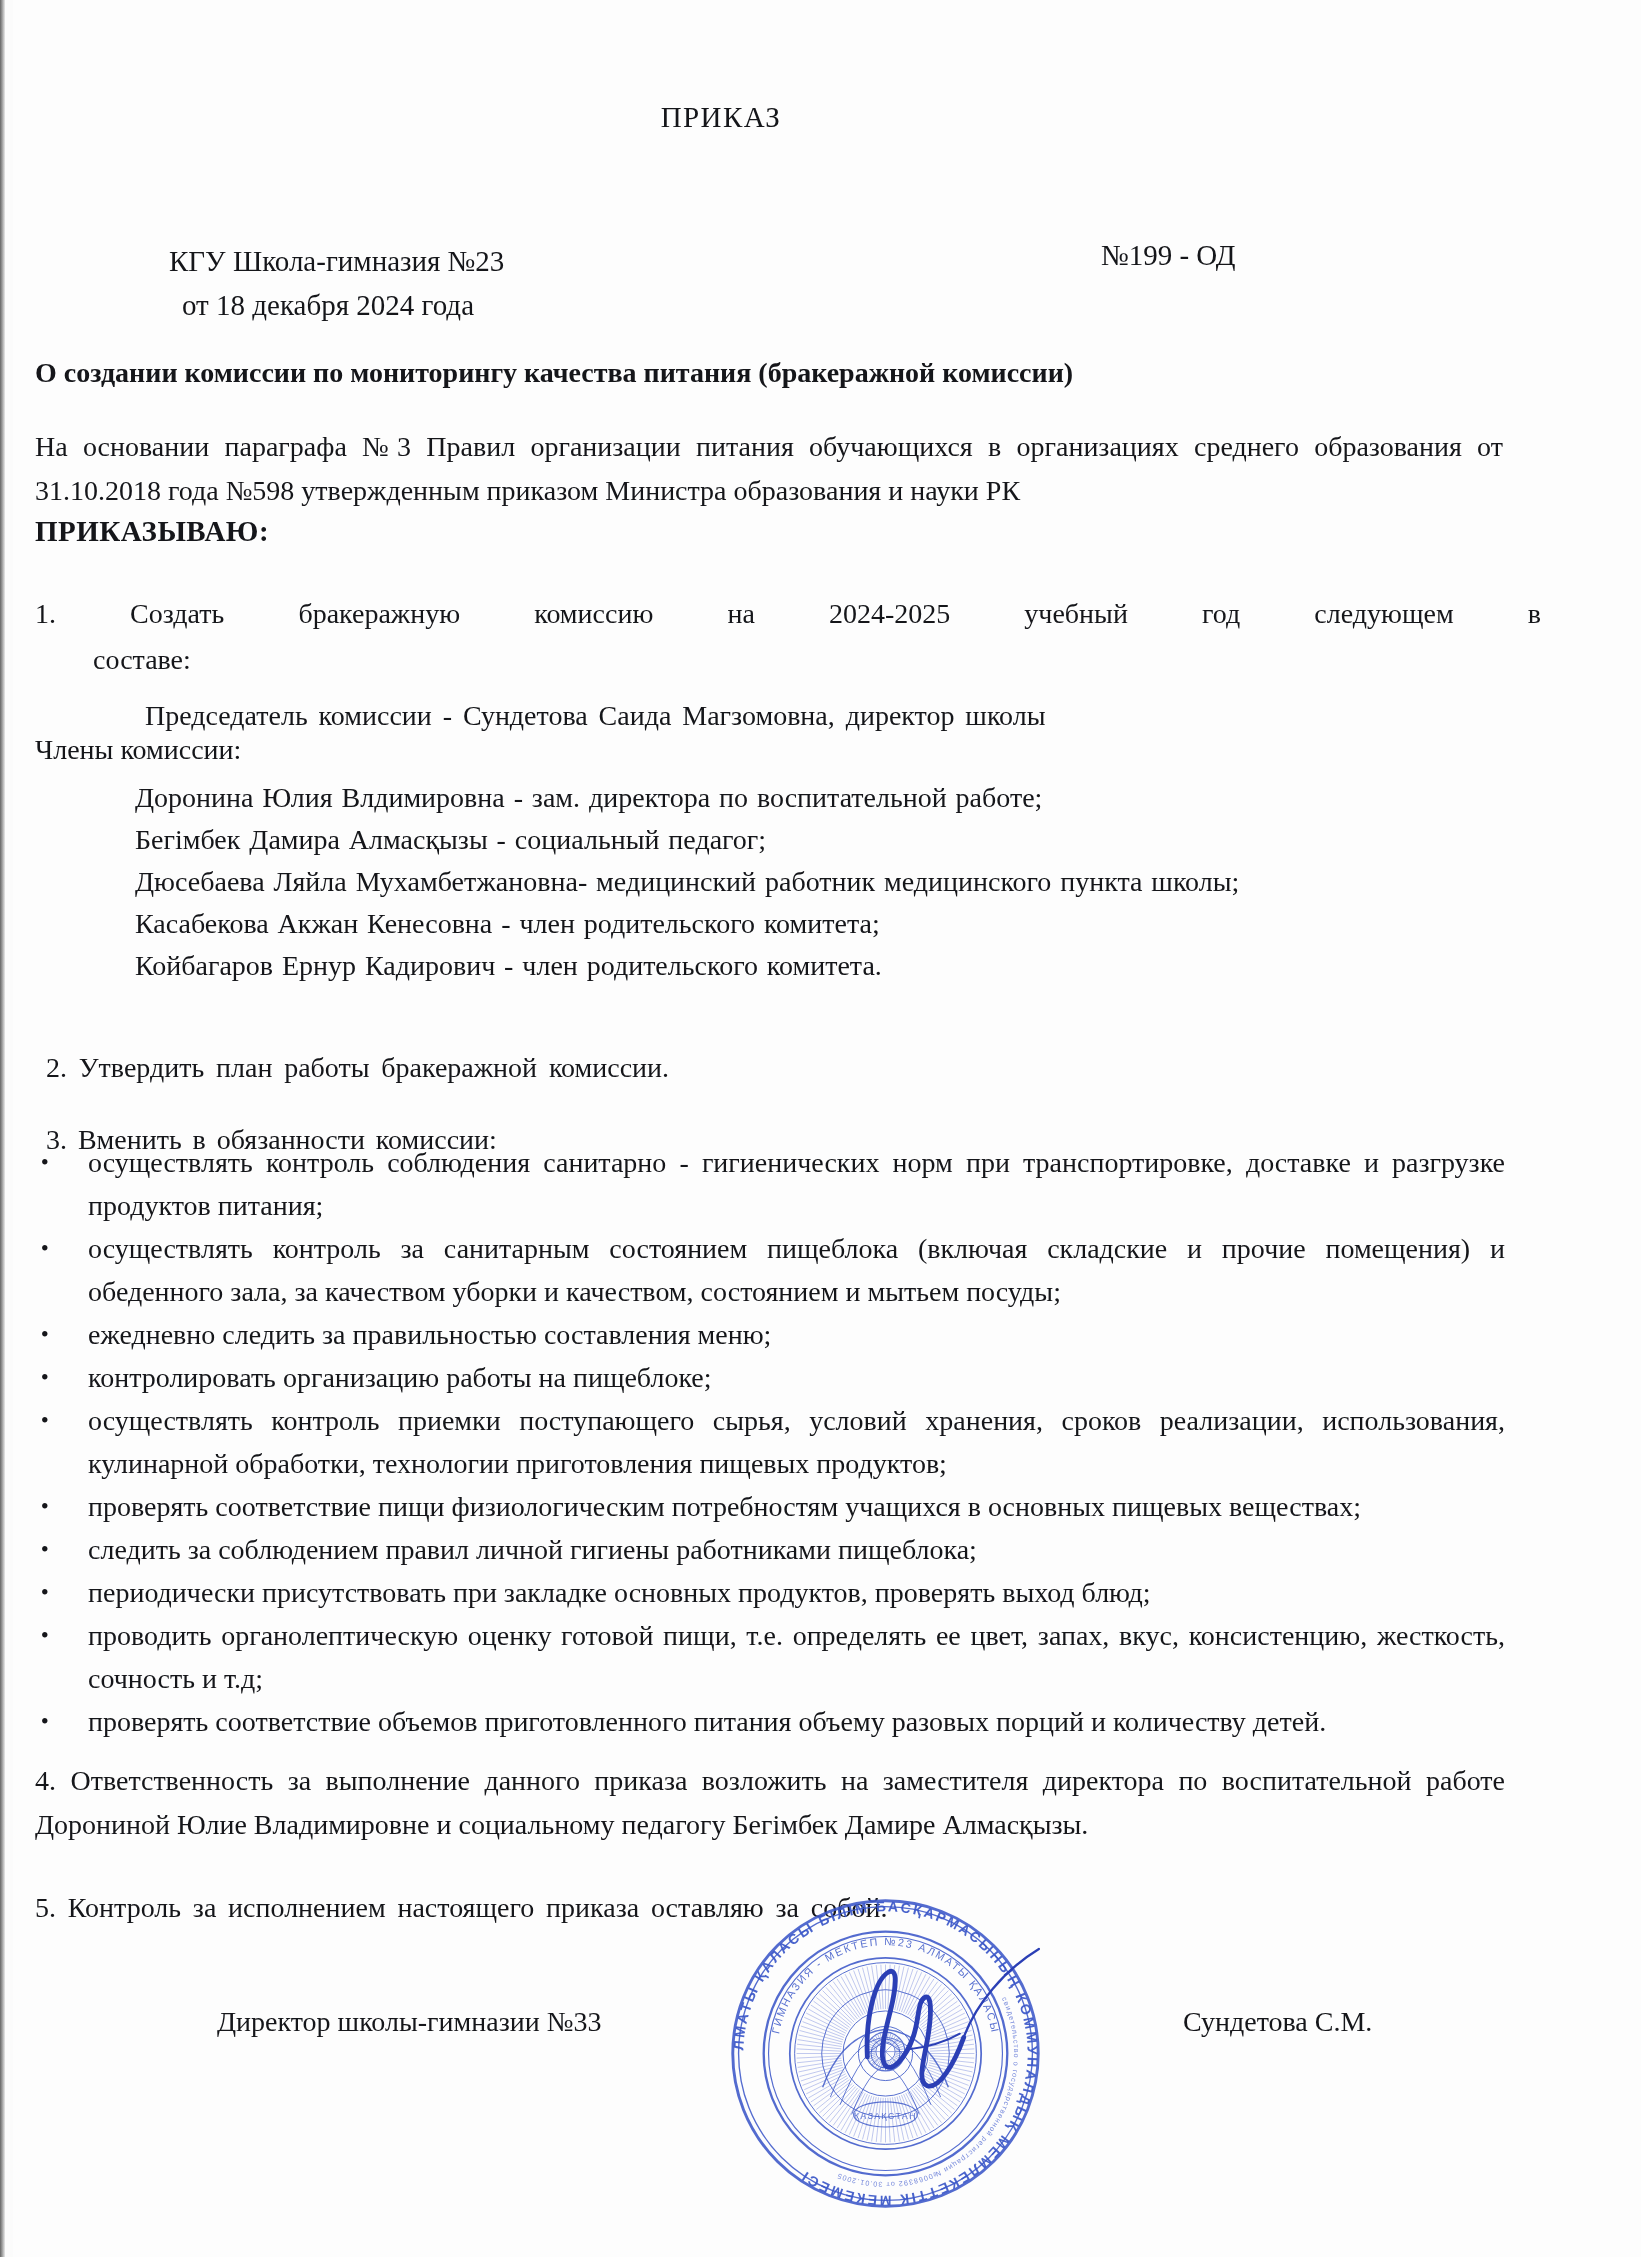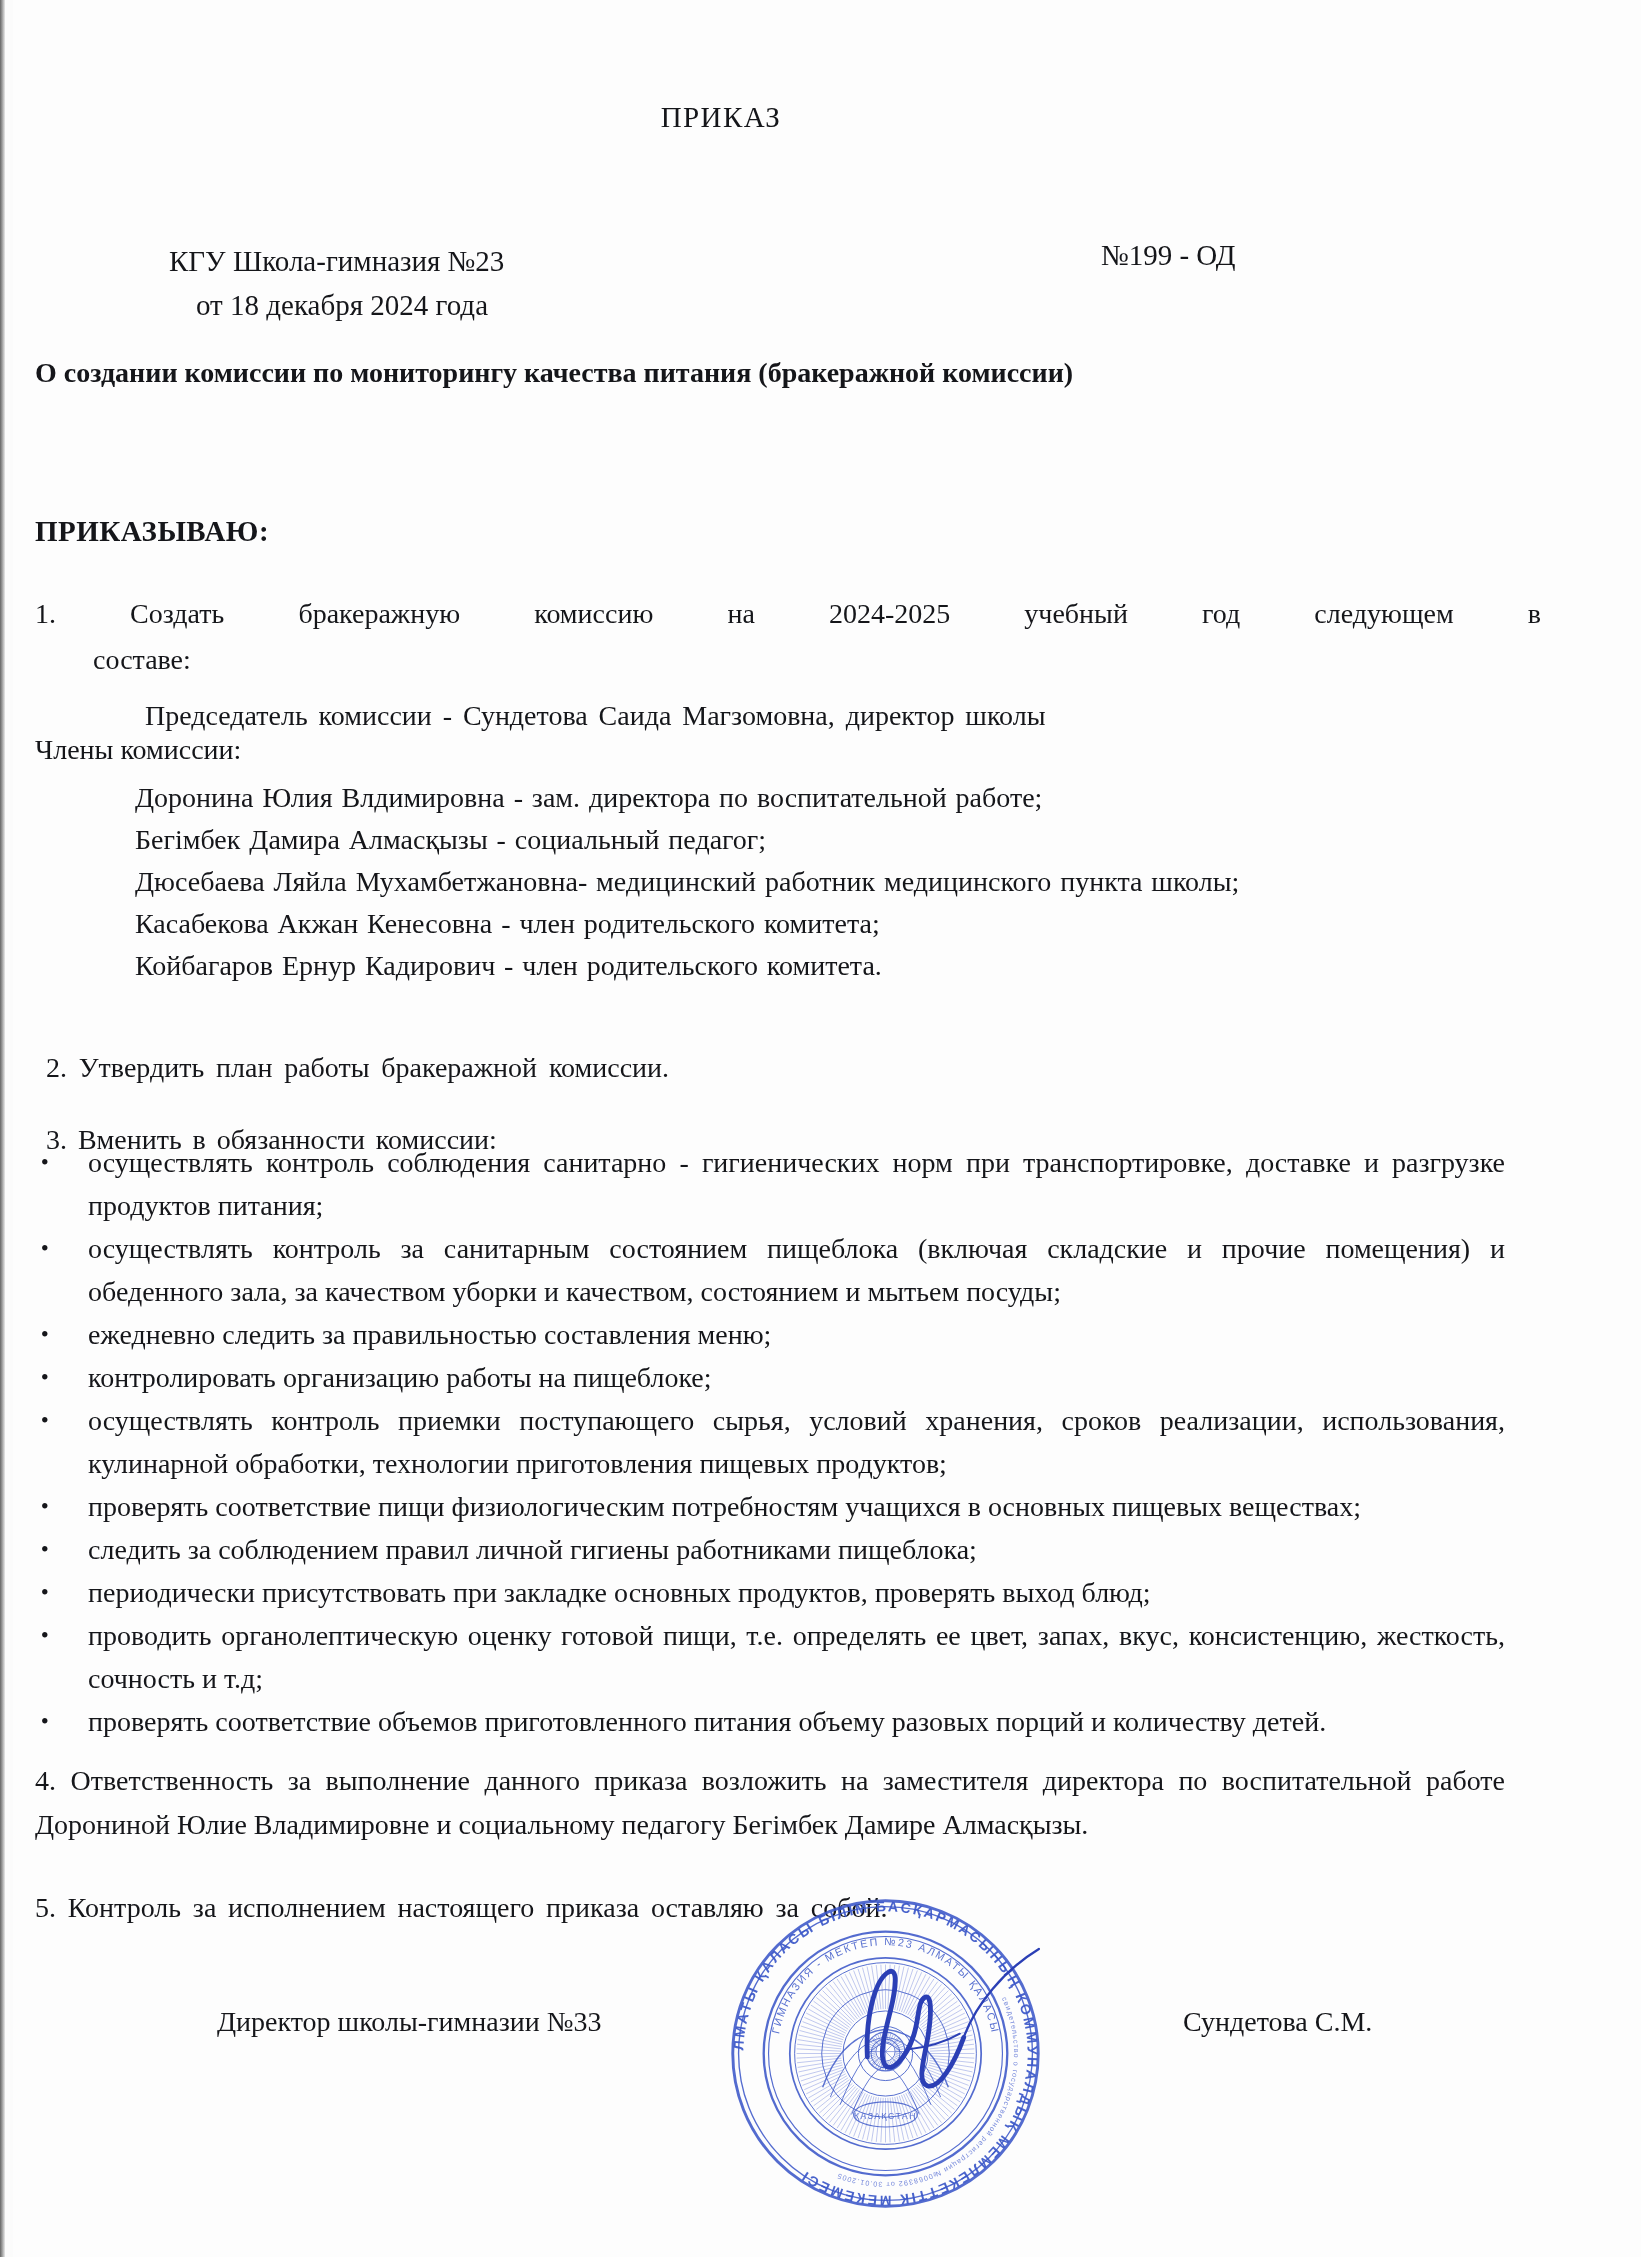--- a/index.html
+++ b/index.html
@@ -47,21 +47,21 @@
     font-size: 29px;
     letter-spacing: 1.4px;
     font-weight: 400;
   }
   .org-block {
     position: absolute;
     left: 169px; top: 239px;
     font-size: 29px;
     line-height: 44px;
   }
-  .org-line2 { margin-left: 27px; }
+  .org-line2 { margin-left: 13px; }
   .order-no {
     position: absolute;
     left: 1101px; top: 239px;
     font-size: 29px;
   }
 
   
   .subject {
     position: absolute;
     left: 35px; top: 357px;
@@ -217,20 +217,21 @@
 
     <div class="org-block">
       <div>КГУ Школа-гимназия №23</div>
       <div class="org-line2">от 18 декабря 2024 года</div>
     </div>
 
     <div class="order-no">№199 - ОД</div>
 
     <div class="subject">О  создании комиссии по мониторингу качества питания (бракеражной комиссии)</div>
 
+    <div class="preamble">На основании параграфа №3 Правил организации питания обучающихся в организациях среднего образования от 31.10.2018 года №598 утвержденным приказом Министра образования и науки РК</div>
 
     <div class="order-verb">ПРИКАЗЫВАЮ:</div>
 
     <div class="item1">
       <div class="item1-line">
         <span>1.</span>
         <span>Создать бракеражную комиссию на 2024-2025 учебный год следующем в</span>
       </div>
       <div class="item1-cont">составе:</div>
     </div>

